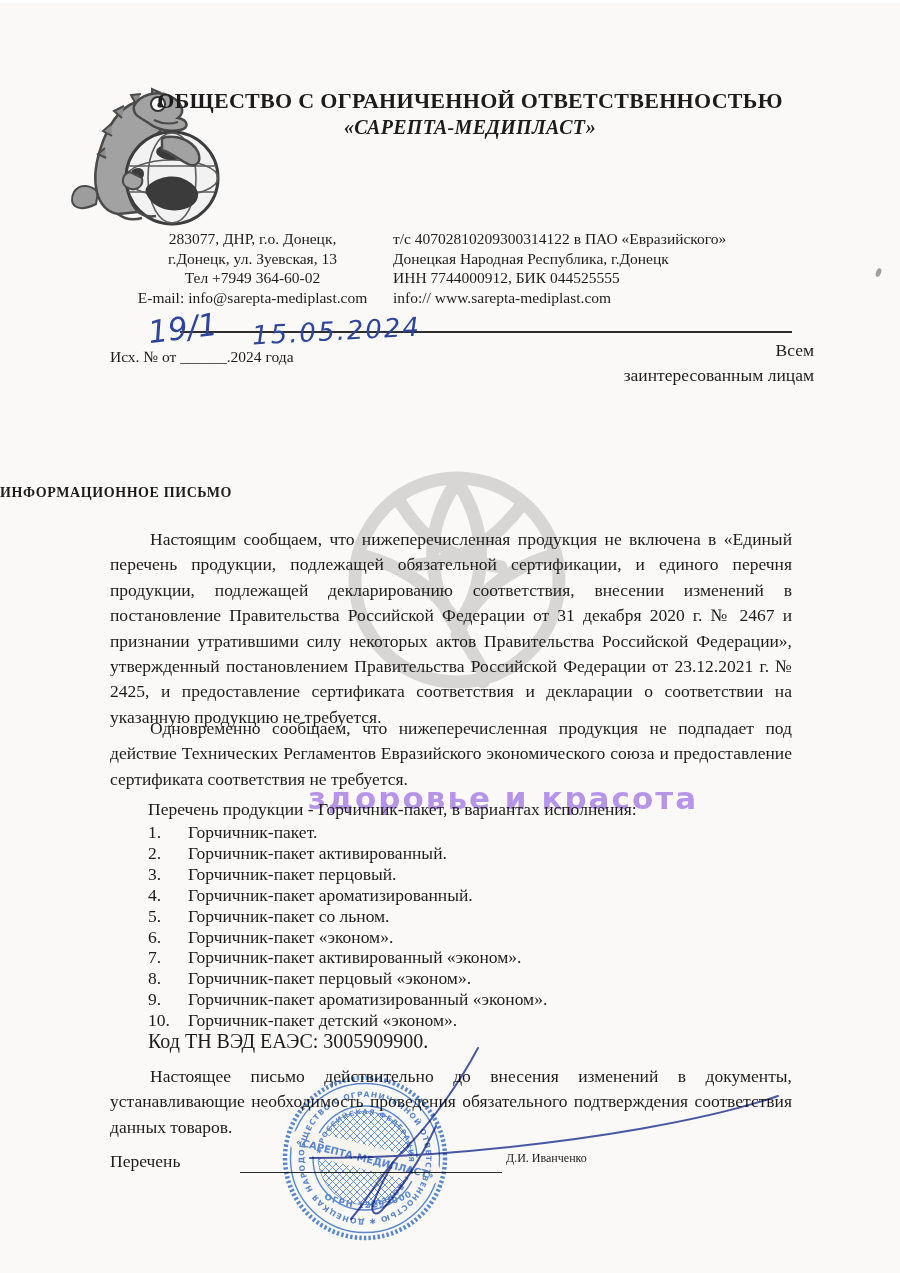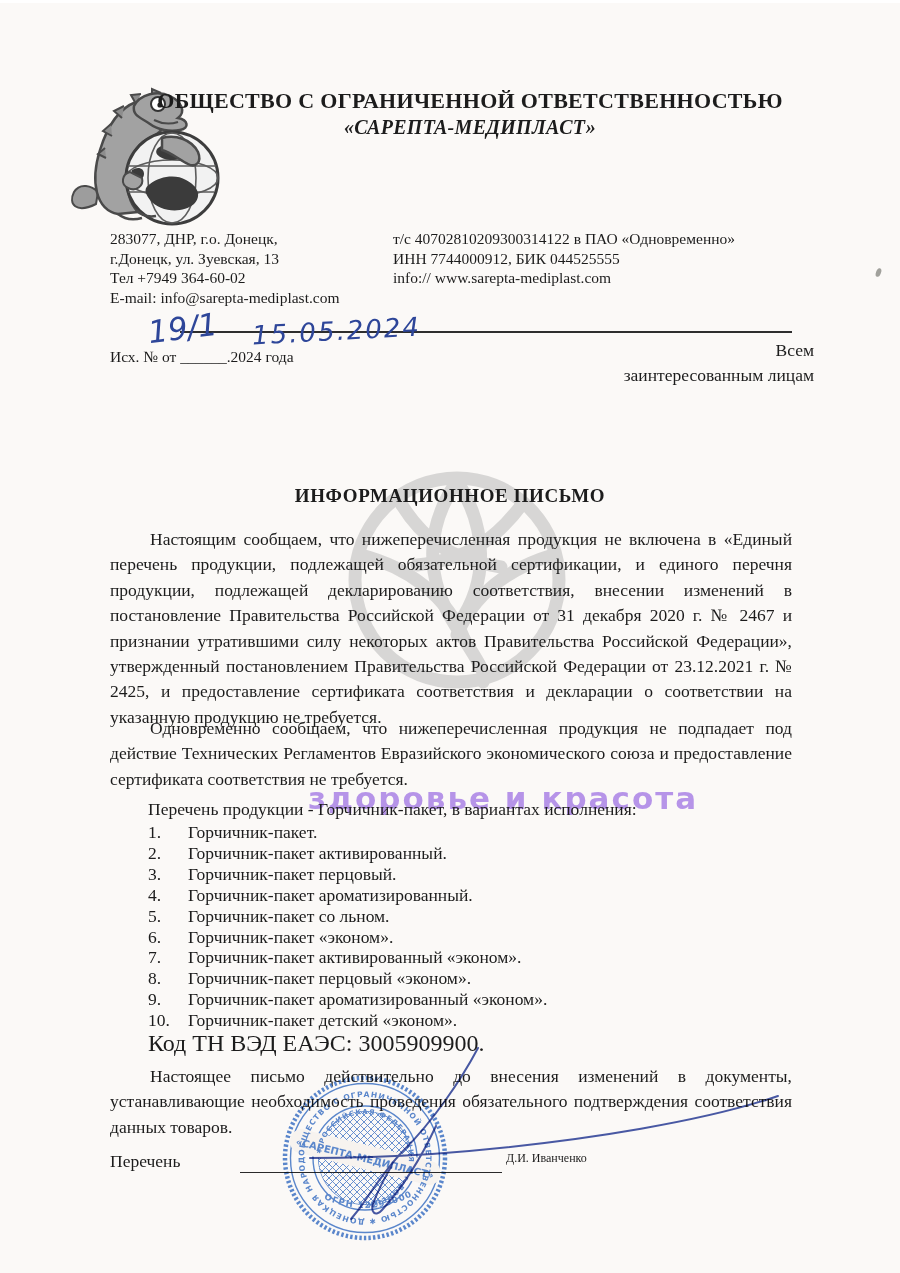--- a/index.html
+++ b/index.html
@@ -10,21 +10,21 @@
   }
   .page::before{content:"";position:absolute;left:0;top:0;width:100%;height:3px;background:#fff;}
   .abs{position:absolute;}
 
   
   .company-line1{left:150px;top:88px;width:640px;text-align:center;
     font-size:22px;font-weight:bold;letter-spacing:.3px;}
   .company-line2{left:150px;top:116px;width:640px;text-align:center;
     font-size:20px;font-weight:bold;font-style:italic;letter-spacing:.3px;}
 
-  .contact-left{left:110px;top:229px;width:285px;font-size:15.5px;line-height:19.5px;}
+  .contact-left{left:110px;top:229px;width:285px;font-size:15.5px;line-height:19.5px;text-align:center;}
   .contact-right{left:393px;top:229px;width:420px;font-size:15.5px;line-height:19.5px;}
   .linklike{}
 
   .separator{left:180px;top:331px;width:612px;height:0;border-top:2px solid #2e2e2e;}
 
   .handwritten{color:#2e4699;font-family:"DejaVu Sans",sans-serif;font-style:italic;}
   .hw-number{left:148px;top:310px;font-size:31px;transform:rotate(-7deg);}
   .hw-date{left:252px;top:316px;font-size:26px;transform:rotate(-3deg);letter-spacing:2px;}
 
   .ref-line{left:110px;top:348px;font-size:15.5px;}
@@ -33,33 +33,33 @@
   
   .wm{pointer-events:none;}
   .wm-word{left:238px;top:678px;width:660px;font-family:"DejaVu Sans",sans-serif;
     font-weight:bold;font-size:101px;letter-spacing:13px;color:#9d9d9d;opacity:.48;z-index:1;}
   .wm-tagline{left:308px;top:780px;font-family:"DejaVu Sans",sans-serif;
     font-weight:bold;font-size:31px;letter-spacing:2px;color:#6d28d9;opacity:.48;z-index:1;}
   .wm-emblem{left:337px;top:455px;opacity:.42;z-index:1;}
 
   
   .content{position:absolute;left:0;top:0;width:100%;height:100%;z-index:2;}
-  .letter-title{left:0;top:485px;width:900px;text-align:center;
-    font-size:19px;font-weight:bold;letter-spacing:.6px;}
+  .letter-title{left:0;top:485px;width:900px;text-align:left;
+    font-size:14px;font-weight:bold;letter-spacing:.6px;}
   .para{left:110px;width:682px;font-size:17.5px;line-height:25.4px;
     text-align:justify;text-indent:40px;}
   .p1{top:527px;}
   .p2{top:716px;}
   .closing{top:1064px;}
   .list-intro{left:148px;top:799px;font-size:17.5px;}
   .product-list{left:148px;top:822px;width:620px;font-size:17.5px;line-height:20.9px;
     counter-reset:li;}
   .product-item{counter-increment:li;}
   .product-item::before{content:counter(li) ".";display:inline-block;width:40px;}
-  .code-line{left:148px;top:1030px;font-size:24px;font-family:Liberation Serif, serif;}
+  .code-line{left:148px;top:1030px;font-size:20px;font-family:Liberation Serif, serif;}
 
   
   .director-label{left:110px;top:1151px;font-size:17.5px;}
   .sign-underline{left:240px;top:1150px;width:262px;height:22px;border-bottom:1.6px solid #2a2a2a;}
   .director-name{left:506px;top:1151px;font-size:12px;}
 
   .stamp-wrap{left:280px;top:1073px;z-index:3;mix-blend-mode:multiply;opacity:.92;}
   .signature-wrap{left:230px;top:1030px;z-index:4;mix-blend-mode:multiply;}
 
   .speck{left:876px;top:268px;width:5px;height:9px;border-radius:50%;
@@ -127,21 +127,22 @@
 
       <div>283077, ДНР, г.о. Донецк,</div>
           <div>г.Донецк, ул. Зуевская, 13</div>
           <div>Тел +7949 364-60-02</div>
         </div>
       <div><span>E-mail: </span><span class="linklike">info@sarepta-mediplast.com</span></div>
     </div>
     <div class="abs contact-right">
       <div>
 
-      <div>т/с 40702810209300314122 в ПАО «Одновременно»</div>
+      <div>т/с 40702810209300314122 в ПАО «Евразийского»</div>
+          <div>Донецкая Народная Республика, г.Донецк</div>
           <div>ИНН 7744000912, БИК 044525555</div>
         </div>
       <div><span>info:// </span><span class="linklike">www.sarepta-mediplast.com</span></div>
     </div>
 
     <div class="abs separator"></div>
 
     <div class="abs handwritten hw-number">19/1</div>
     <div class="abs handwritten hw-date">15.05.2024</div>
     <div class="abs ref-line">Исх. № от ______.2024 года</div>

